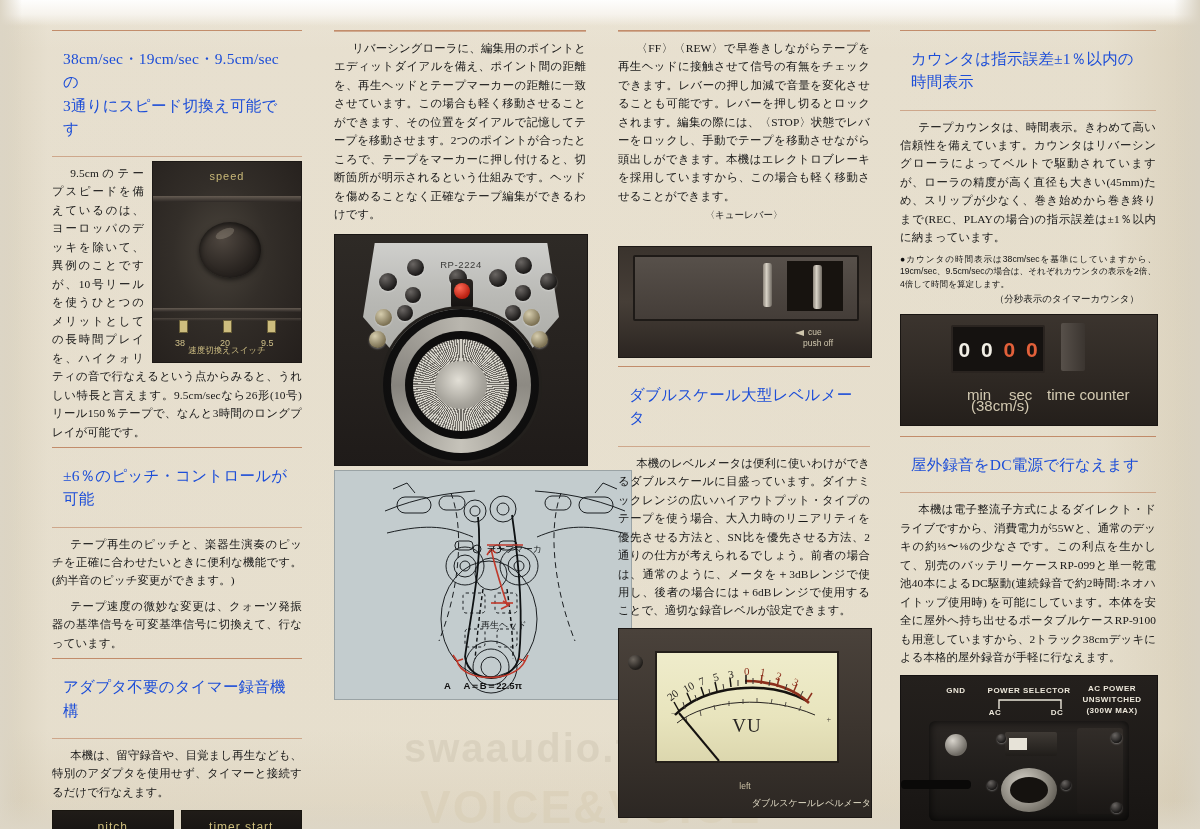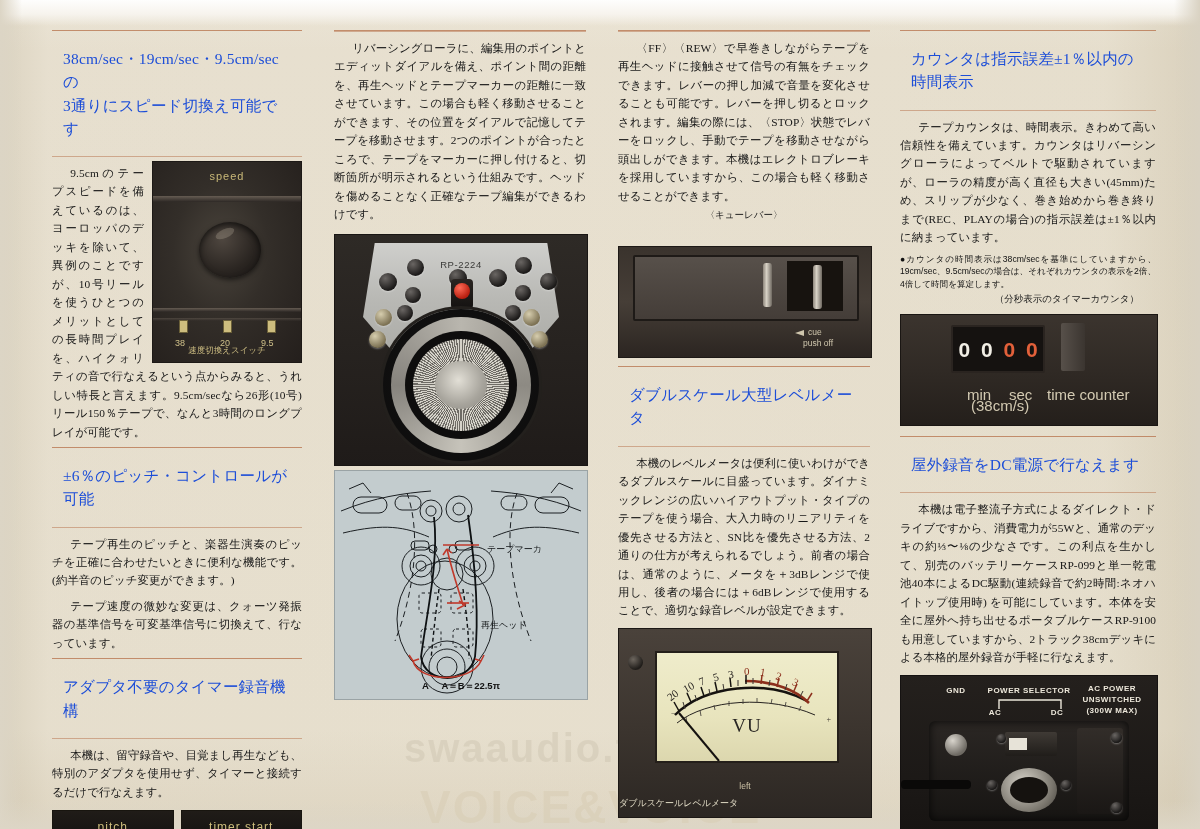--- a/index.html
+++ b/index.html
@@ -144,21 +144,21 @@
     background:conic-gradient(from 0deg,#b9b6ae,#8d8a83,#c6c3ba,#86837d,#b9b6ae);}
   .rp-dial .ring2{position:absolute;inset:22px;border-radius:50%;background:#0e0d0d;}
   .rp-dial .ring3{position:absolute;inset:30px;border-radius:50%;
     background:repeating-conic-gradient(#d5d2c9 0 1.6deg,#6e6b65 1.6deg 3.2deg);}
   .rp-dial .hub{position:absolute;inset:52px;border-radius:50%;
     background:radial-gradient(circle at 45% 40%,#e2dfd6,#a7a49c 60%,#8d8a83 100%);}
 
   
   .diagram{
     position:relative;width:252px;height:228px;margin-top:4px;overflow:hidden;
-    background:#c3ccce;border:1px solid #9aa3a5;
+    background:#c3ccce;border:1px solid #9aa3a5;padding-left:44px;
   }
   .dg-txt{position:absolute;font-family:"Liberation Sans",sans-serif;font-size:9px;color:#15181a;}
   .dg-bot{position:absolute;left:0;right:0;bottom:6px;text-align:center;
     font-family:"Liberation Sans",sans-serif;font-size:9.5px;color:#111;font-weight:bold;}
 
   
   .cuephoto{
     position:relative;width:252px;height:110px;margin-top:24px;overflow:hidden;
     background:linear-gradient(180deg,#3a332d 0%,#463e37 50%,#2b2521 100%);
     border:1px solid #1d1916;
@@ -179,21 +179,21 @@
   }
   .vu-face{
     position:absolute;left:36px;top:22px;width:180px;height:108px;
     background:linear-gradient(180deg,#efeccb 0%,#e8e4bd 60%,#dcd7ae 100%);
     border:2px solid #241f1a;
   }
   .vu-word{position:absolute;left:0;right:0;top:62px;text-align:center;
     font-family:"Liberation Serif",serif;font-size:19px;color:#2a2724;letter-spacing:1px;}
   .vu-left{position:absolute;left:0;right:0;bottom:26px;text-align:center;
     font-family:"Liberation Sans",sans-serif;font-size:8.5px;color:#cdc2a6;}
-  .vu-cap{position:absolute;left:0;right:0;bottom:7px;text-align:left;
+  .vu-cap{position:absolute;left:0;right:0;bottom:7px;text-align:right;
     font-family:"Liberation Sans",sans-serif;font-size:9px;color:#e2dcc6;}
   .vu-screw{position:absolute;left:9px;top:26px;width:15px;height:15px;border-radius:50%;
     background:radial-gradient(circle at 35% 30%,#6d665e,#201d1a 70%);}
 
   
   .ctbox{
     position:relative;width:256px;height:110px;margin-top:8px;overflow:hidden;
     background:linear-gradient(180deg,#3b342e 0%,#2f2924 55%,#241f1b 100%);
     border:1px solid #1a1613;
   }

